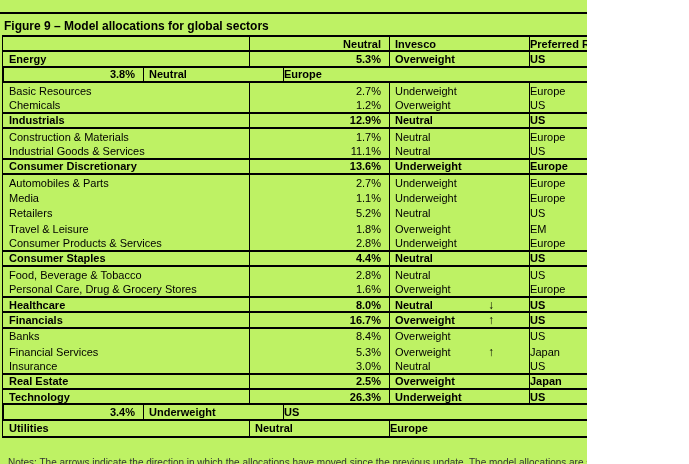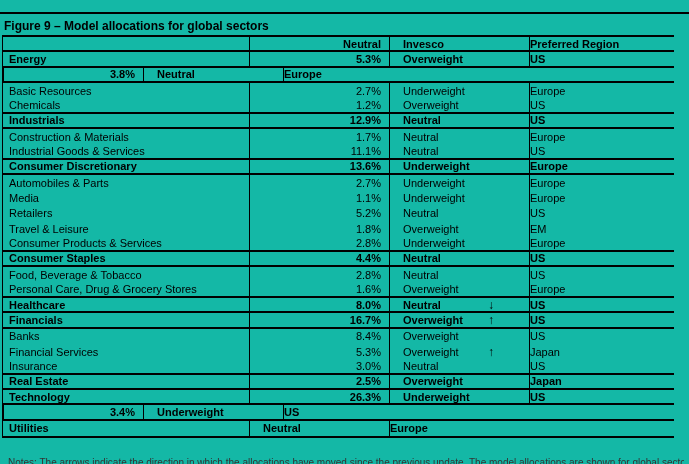--- a/index.html
+++ b/index.html
@@ -1,21 +1,21 @@
 <!DOCTYPE html>
 <html><head>
 <meta charset="utf-8">
 <style>
   html, body { margin: 0; padding: 0; background: #fff; }
   .page {
     position: relative;
-    width: 689px;
+    width: 587px;
     height: 464px;
     overflow: hidden;
-    background: #14b8a6;
+    background: #bef264;
     font-family: "Liberation Sans", sans-serif;
     color: #000;
     text-decoration: underline;
   }
   .top-rule {
     position: absolute;
     left: 0; top: 12px;
     width: 689px; height: 2px;
     background: #000;
   }
@@ -47,21 +47,21 @@
   .cell {
     box-sizing: border-box;
     height: 100%;
     display: flex;
     align-items: center;
     overflow: hidden;
     white-space: nowrap;
   }
   .c-sector  { width: 246px; padding-left: 6px; }
   .c-neutral { width: 140px; padding-right: 8px; border-left: 1px solid #000; justify-content: flex-end; }
-  .c-invesco { width: 140px; padding-left: 13px; border-left: 1px solid #000; position: relative; }
+  .c-invesco { width: 140px; padding-left: 5px; border-left: 1px solid #000; position: relative; }
   .c-region  { width: 145px; padding-left: 0; border-left: 1px solid #000; }
   .header .cell { font-weight: bold; }
   .arrow {
     position: absolute;
     left: 98px;
     top: 0;
     height: 100%;
     display: flex;
     align-items: center;
     font-weight: normal;

